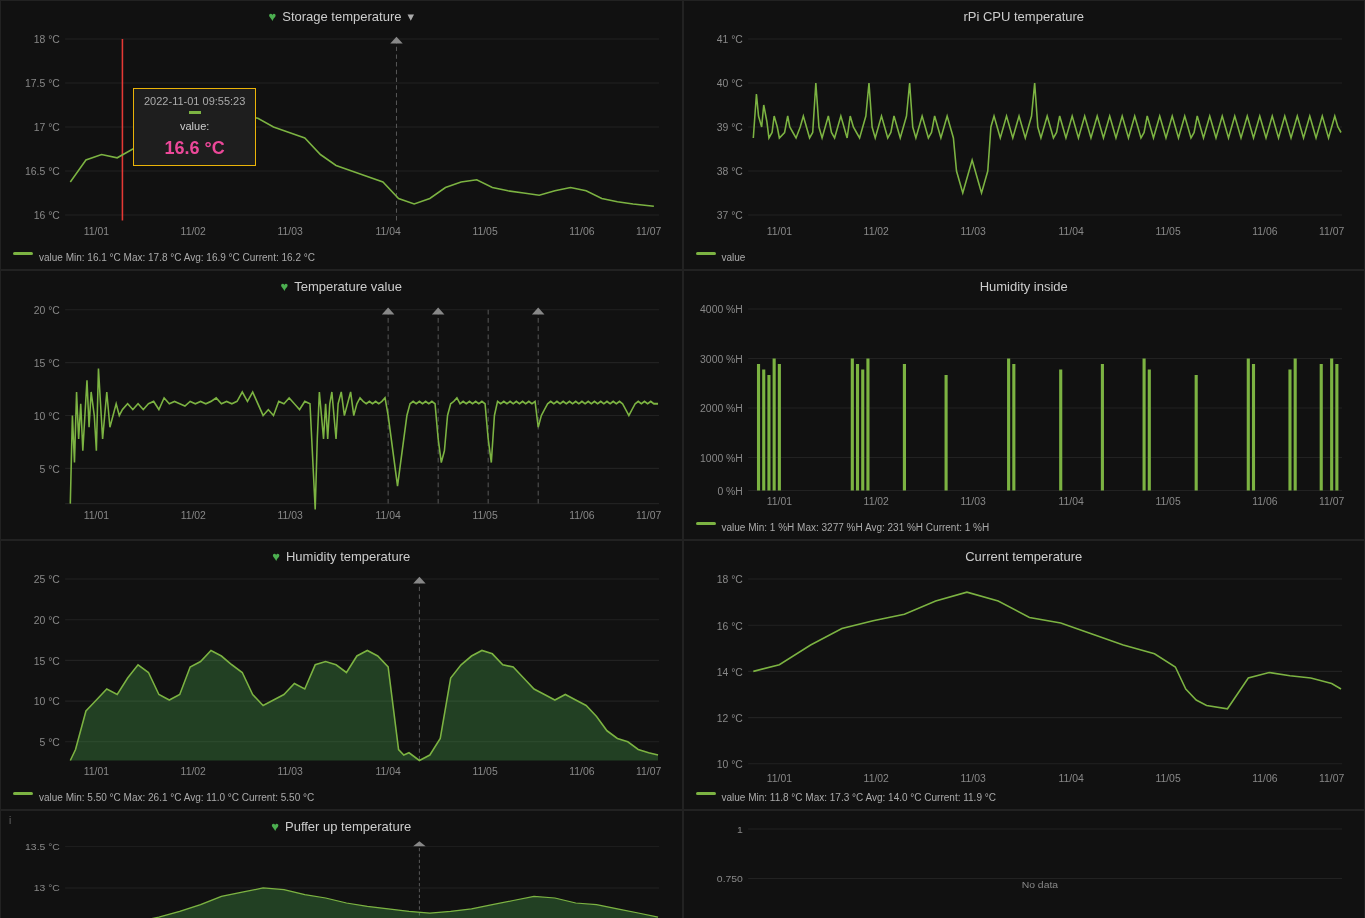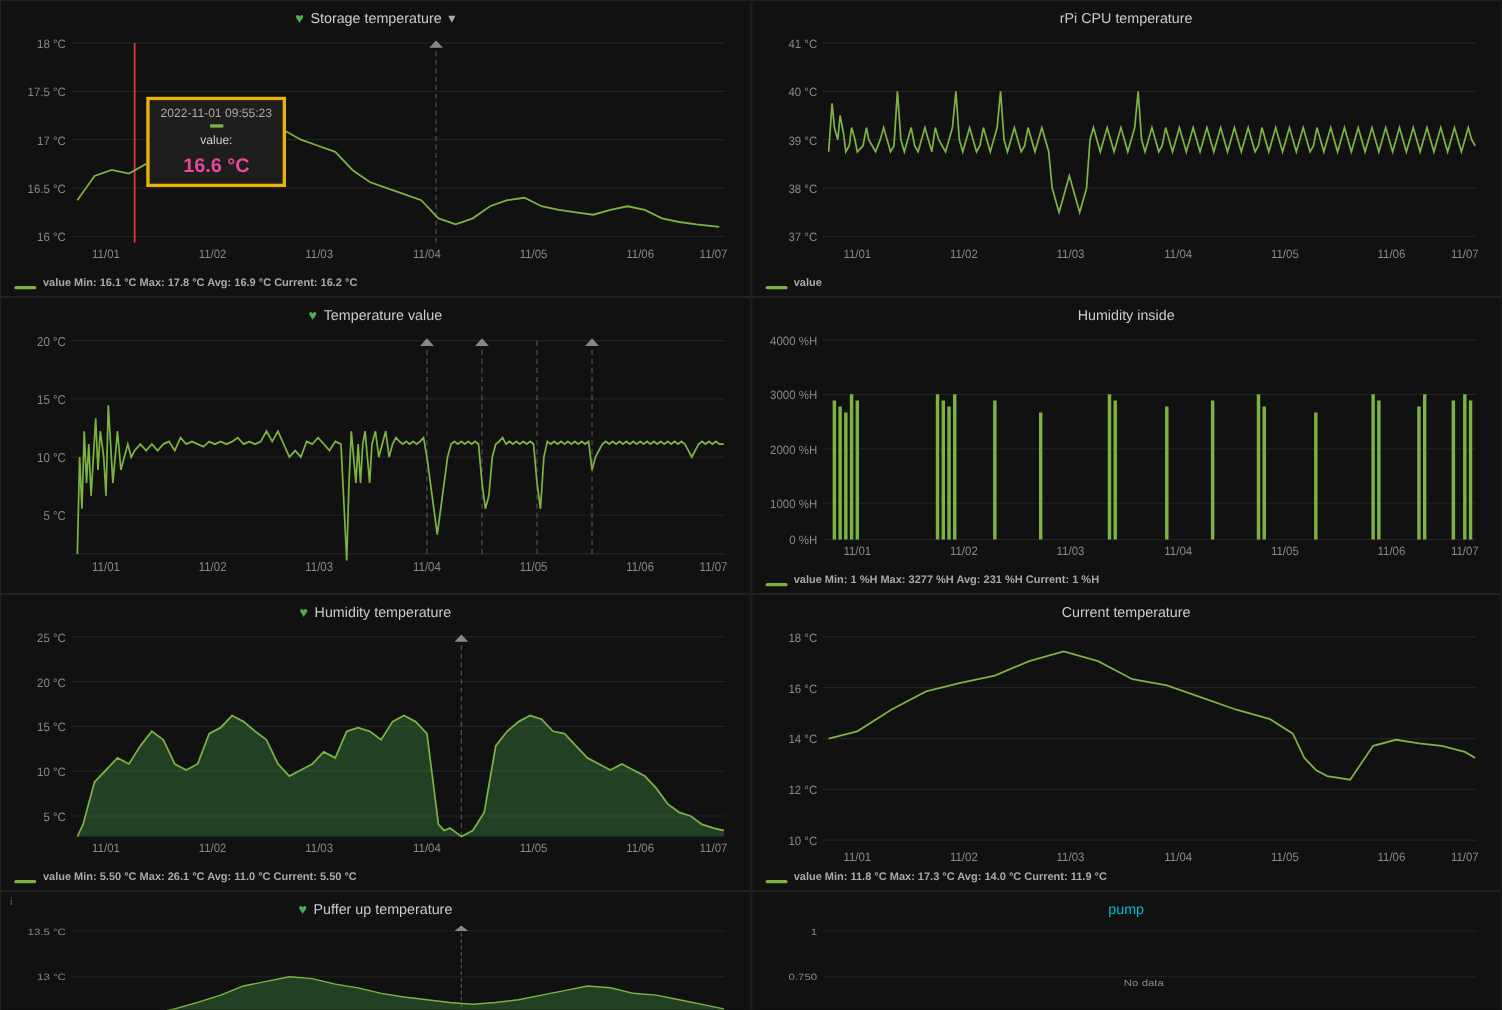--- a/index.html
+++ b/index.html
@@ -44,40 +44,39 @@
     .chart-area {
       flex: 1;
       position: relative;
       overflow: hidden;
     }
     .chart-legend {
       font-size: 10px;
       color: #aaa;
       margin-top: 4px;
       display: flex;
-      align-items: flex-end;
+      align-items: flex-start;
       gap: 6px;
       flex-wrap: wrap;
-      font-weight: bold;
     }
     .legend-line {
       display: inline-block;
       width: 20px;
       height: 3px;
       background: #7cb342;
       border-radius: 2px;
     }
     svg.chart {
       width: 100%;
       height: 100%;
     }
     .tooltip-box {
       position: absolute;
       background: #1e1e1e;
-      border: 3px solid #eab308;
+      border: 1px solid #eab308;
       padding: 6px 10px;
       font-size: 11px;
       color: #ccc;
       pointer-events: none;
       left: 120px;
       top: 60px;
     }
     .tooltip-box .ts { color: #aaa; margin-bottom: 4px; }
     .tooltip-box .val { display: flex; align-items: center; gap: 6px; flex-direction: column; }
     .tooltip-box .dot { width: 12px; height: 3px; background: #7cb342; }
@@ -405,23 +404,20 @@
           55,110 80,108 100,105 120,100 140,95 160,88 180,80 200,70 220,65 240,60 260,62 280,68 300,72 320,78 340,82 360,85 380,88 400,90 420,88 440,85 460,80 480,75 500,70 520,72 540,78 560,80 580,85 600,90 619,95 619,110 55,110
         "></polygon>
         <polyline class="chart-line" points="
           55,110 80,108 100,105 120,100 140,95 160,88 180,80 200,70 220,65 240,60 260,62 280,68 300,72 320,78 340,82 360,85 380,88 400,90 420,88 440,85 460,80 480,75 500,70 520,72 540,78 560,80 580,85 600,90 619,95
         "></polyline>
       </svg>
     </div>
   </div>
 
   <div class="panel">
-    <div class="panel-title">
-      <span style="color:#00bcd4;">pump</span>
-    </div>
     <div class="chart-area">
       <svg class="chart" viewBox="0 0 630 120" preserveAspectRatio="none">
         <line x1="50" y1="10" x2="620" y2="10" class="grid-line"></line>
         <line x1="50" y1="60" x2="620" y2="60" class="grid-line"></line>
         <line x1="50" y1="110" x2="620" y2="110" class="grid-line"></line>
         <text x="45" y="14" class="y-label" text-anchor="end">1</text>
         <text x="45" y="64" class="y-label" text-anchor="end">0.750</text>
         <text x="330" y="70" class="y-label" text-anchor="middle" fill="#555">No data</text>
       </svg>
     </div>

